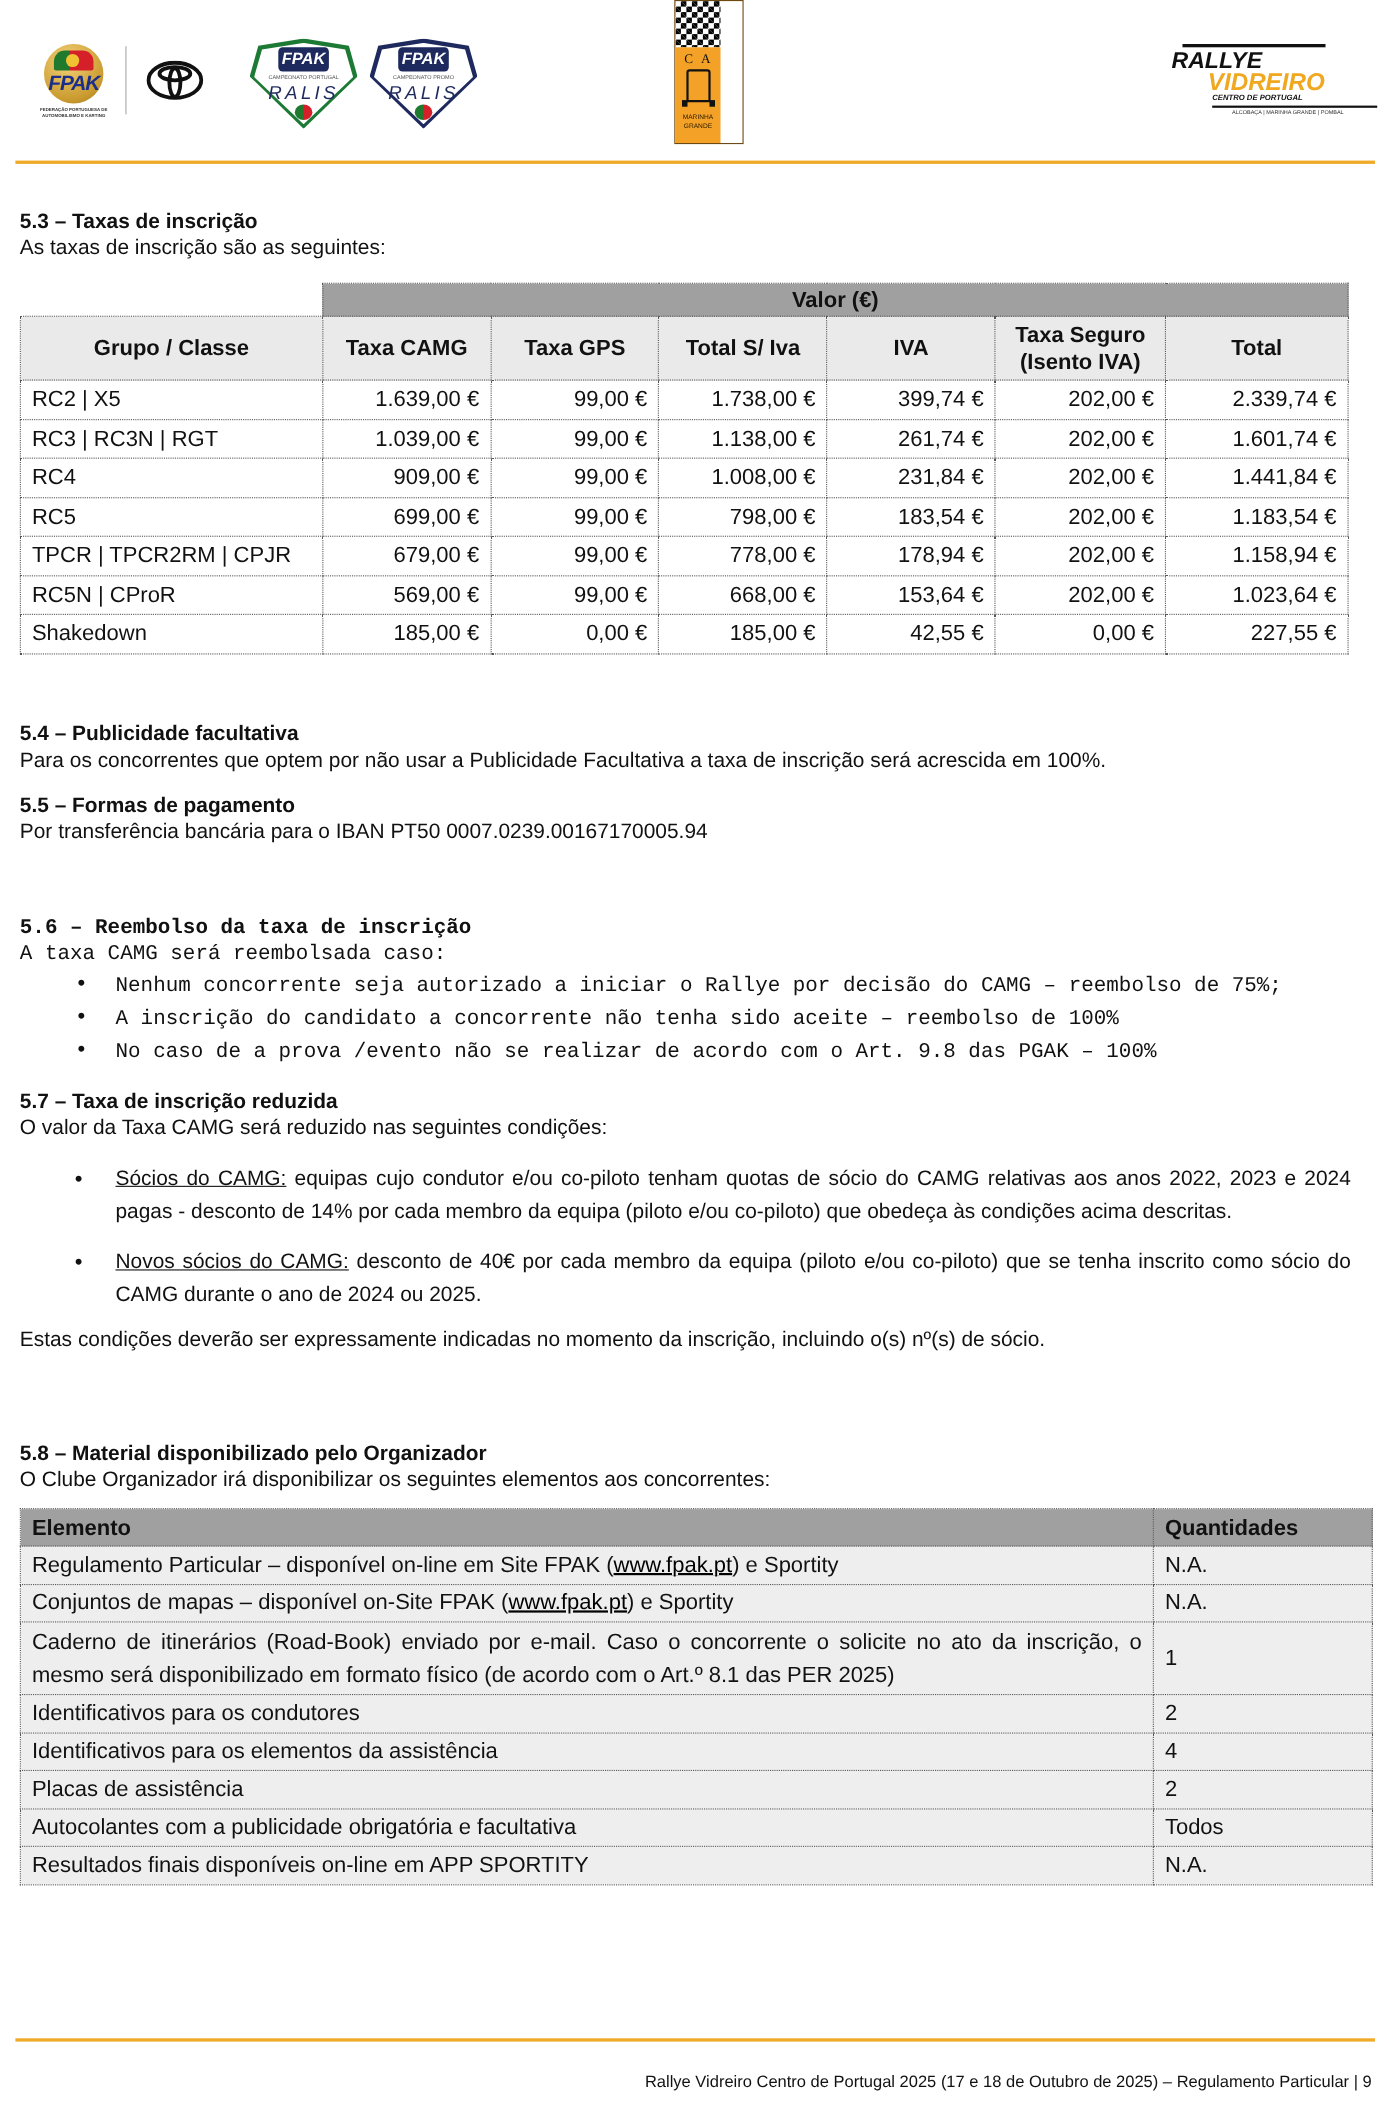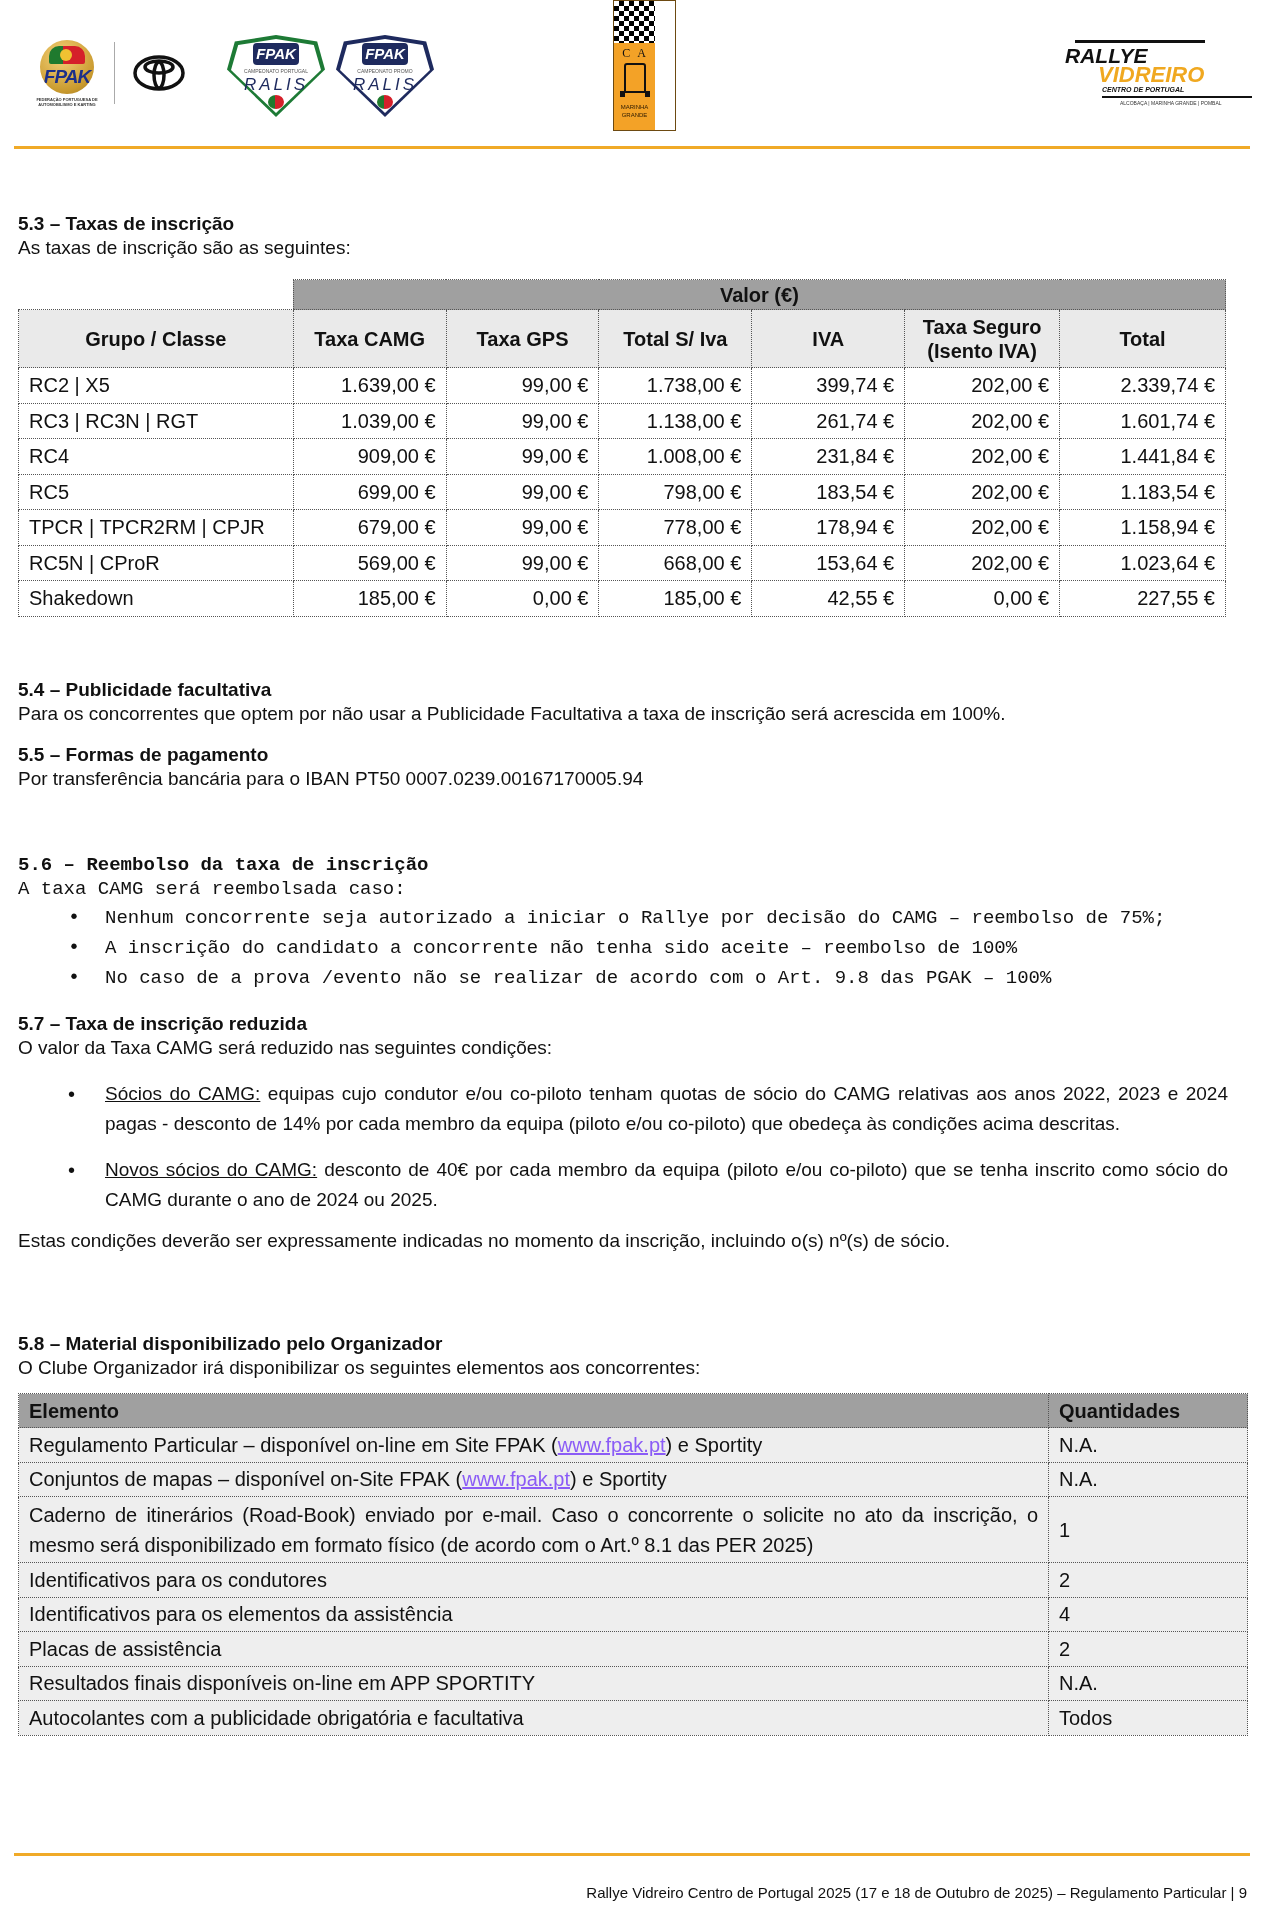--- a/index.html
+++ b/index.html
@@ -44,21 +44,21 @@
   .rallye { left: 1060px; top: 40px; width: 200px; height: 72px; }
   .rallye .bar1 { position: absolute; left: 15px; top: 0; width: 130px; height: 3px; background: #111; }
   .rallye .r1 { position: absolute; left: 5px; top: 4px; font-size: 21px; font-weight: bold; font-style: italic; color: #111; letter-spacing: 0px; }
   .rallye .r2 { position: absolute; left: 38px; top: 22px; font-size: 22px; font-weight: bold; font-style: italic; color: #f0a820; letter-spacing: 0px; }
   .rallye .r3 { position: absolute; left: 42px; top: 46px; font-size: 7px; font-weight: bold; font-style: italic; color: #111; }
   .rallye .bar2 { position: absolute; left: 42px; top: 56px; width: 150px; height: 2px; background: #111; }
   .rallye .r4 { position: absolute; left: 60px; top: 60px; font-size: 5px; color: #333; }
   .hr-top { position: absolute; left: 14px; top: 146px; width: 1236px; height: 3px; background: #f0aa28; }
 
   
-  .content { position: absolute; left: 18px; top: 190px; width: 1230px; font-size: 19px; line-height: 24px; margin-top: 22px; }
+  .content { position: absolute; left: 18px; top: 190px; width: 1230px; font-size: 19px; line-height: 24px; }
   h2 { font-size: 19px; font-weight: bold; line-height: 24px; }
   p { font-size: 19px; line-height: 24px; }
 
   table { border-collapse: collapse; font-size: 20px; }
   .fees { position: absolute; left: 0; top: 67px; width: 1208px; }
   .fees td, .fees th { border: 1px dotted #555; }
   .fees .valor { background: #a0a0a0; font-weight: bold; height: 30px; text-align: center; }
   .fees .blank { border: none; border-bottom: 1px dotted #555; }
   .fees thead tr.cols th { background: #eaeaea; font-weight: bold; height: 58px; line-height: 24px; }
   .fees tbody td { height: 35.5px; padding: 0 10px; }
@@ -78,21 +78,21 @@
   .s57 ul.bul li { text-align: justify; line-height: 30px; margin-bottom: 16px; padding-right: 0; }
   .u { text-decoration: underline; }
   .s57 .note { margin-top: -2px; }
 
   .mat { position: absolute; left: 0; top: 1181px; width: 1230px; }
   .mat td, .mat th { border: 1px dotted #555; padding: 0 10px; text-align: left; }
   .mat thead th { background: #a0a0a0; font-weight: bold; height: 34px; }
   .mat tbody td { background: #eeeeee; height: 34.5px; line-height: 30px; }
   .mat tbody tr.tall td { height: 66px; }
   .mat tbody td.el { width: 1030px; text-align: justify; }
-  .mat a { color: #8b5cf6; text-decoration: underline; }
+  .mat a { color: #000000; text-decoration: underline; }
 
   .hr-bot { position: absolute; left: 14px; top: 1853px; width: 1236px; height: 3px; background: #f0aa28; }
   .footer { position: absolute; right: 16px; top: 1884px; font-size: 15px; }
 </style>
 </head>
 <body>
 
 <div class="header">
   <div class="logo fpak-main">
     <div class="medal">
@@ -307,25 +307,25 @@
         </tr>
         <tr>
           <td class="el"><span>Identificativos para os elementos da assistência</span></td>
           <td>4</td>
         </tr>
         <tr>
           <td class="el"><span>Placas de assistência</span></td>
           <td>2</td>
         </tr>
         <tr>
+          <td class="el"><span>Autocolantes com a publicidade obrigatória e facultativa</span></td>
+          <td>Todos</td>
+        </tr>
+        <tr>
           <td class="el"><span>Resultados finais disponíveis on-line em APP SPORTITY</span></td>
           <td>N.A.</td>
-        </tr>
-        <tr>
-          <td class="el"><span>Autocolantes com a publicidade obrigatória e facultativa</span></td>
-          <td>Todos</td>
         </tr>
       </tbody>
   </table>
 </div>
 
 <div class="hr-bot"></div>
 <div class="footer">Rallye Vidreiro Centro de Portugal 2025 (17 e 18 de Outubro de 2025) – Regulamento Particular | 9</div>
 
 </body></html>

